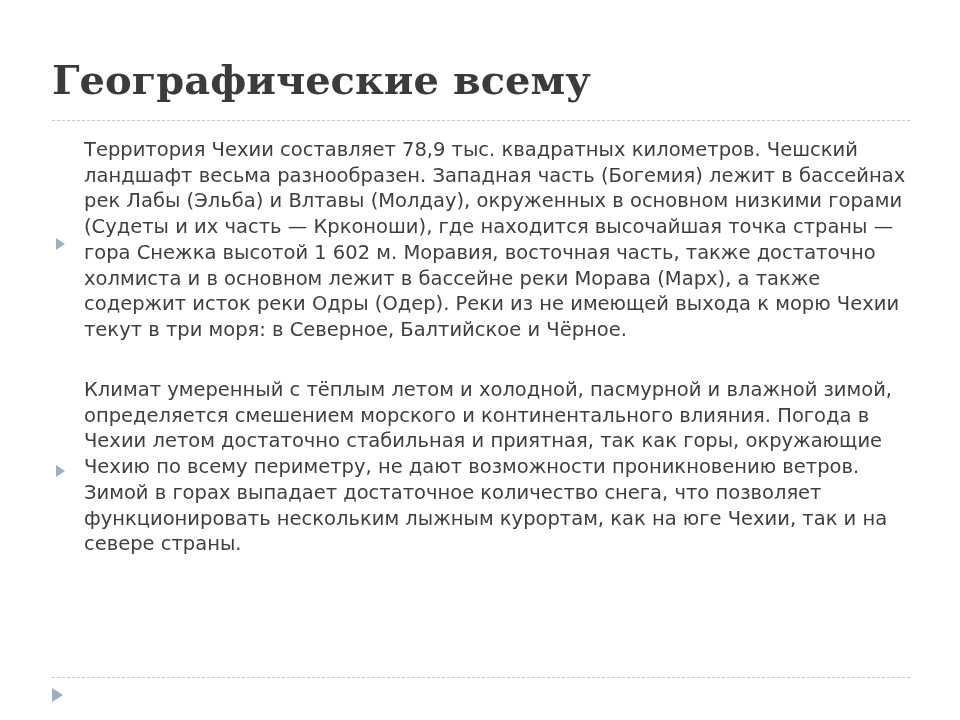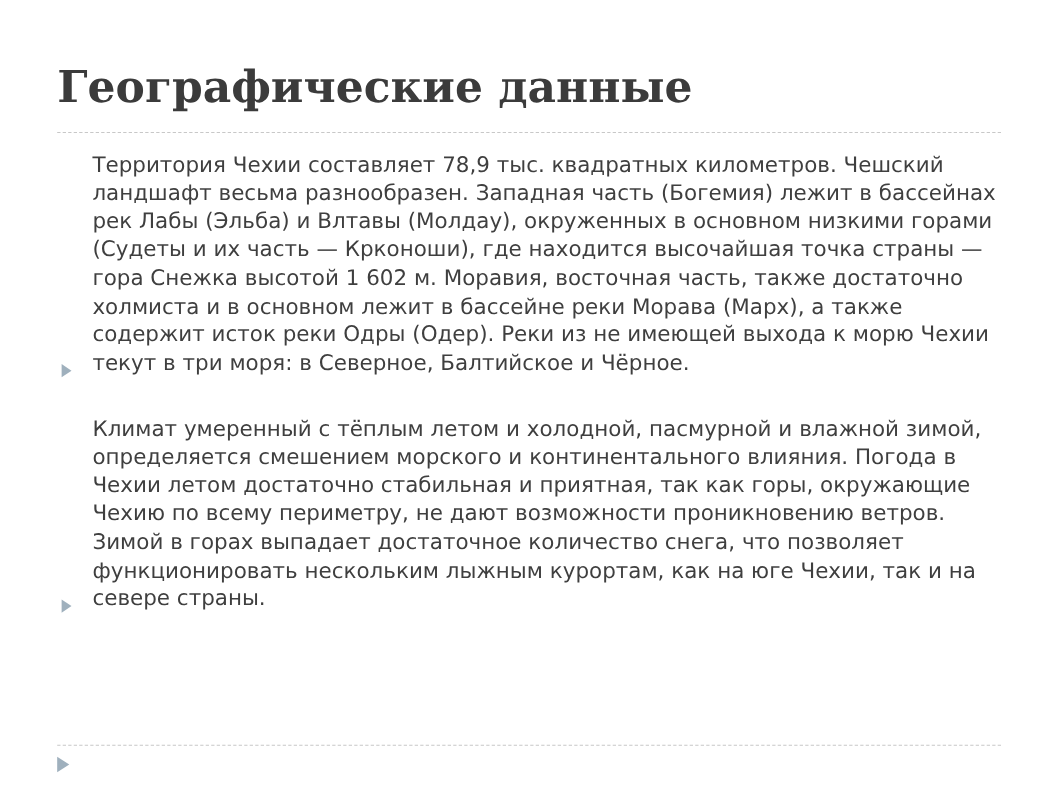--- a/index.html
+++ b/index.html
@@ -37,21 +37,21 @@
   .rule {
     margin: 18px 50px 0 52px;
     border-top: 1px dashed #c8c8c8;
     height: 0;
   }
   .body-block {
     padding: 16px 46px 0 52px;
   }
   .bullet-row {
     display: flex;
-    align-items: flex-end;
+    align-items: center;
     margin-bottom: 34px;
   }
   .bullet-marker {
     flex: 0 0 auto;
     width: 22px;
     padding-top: 9px;
     margin-left: 4px;
   }
   .tri {
     display: block;
@@ -87,21 +87,21 @@
     border-top: 7px solid transparent;
     border-bottom: 7px solid transparent;
   }
 </style>
 </head>
 <body>
 
 <div class="slide">
 
   <div class="title-block">
-    <h1 class="slide-title">Географические данные</h1>
+    <h1 class="slide-title">Географические всему</h1>
   </div>
 
   <div class="rule"></div>
 
   <div class="body-block">
 
     <div class="bullet-row">
       <span class="bullet-marker">
         <span class="tri"></span>
       </span>

